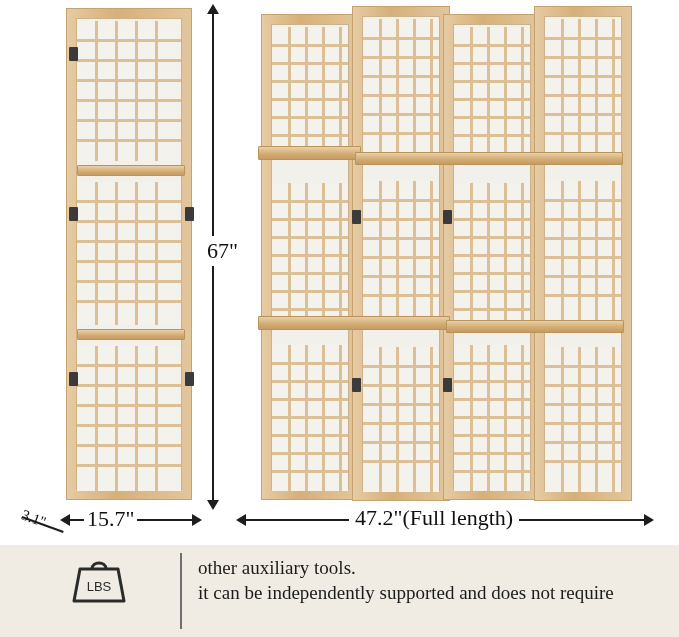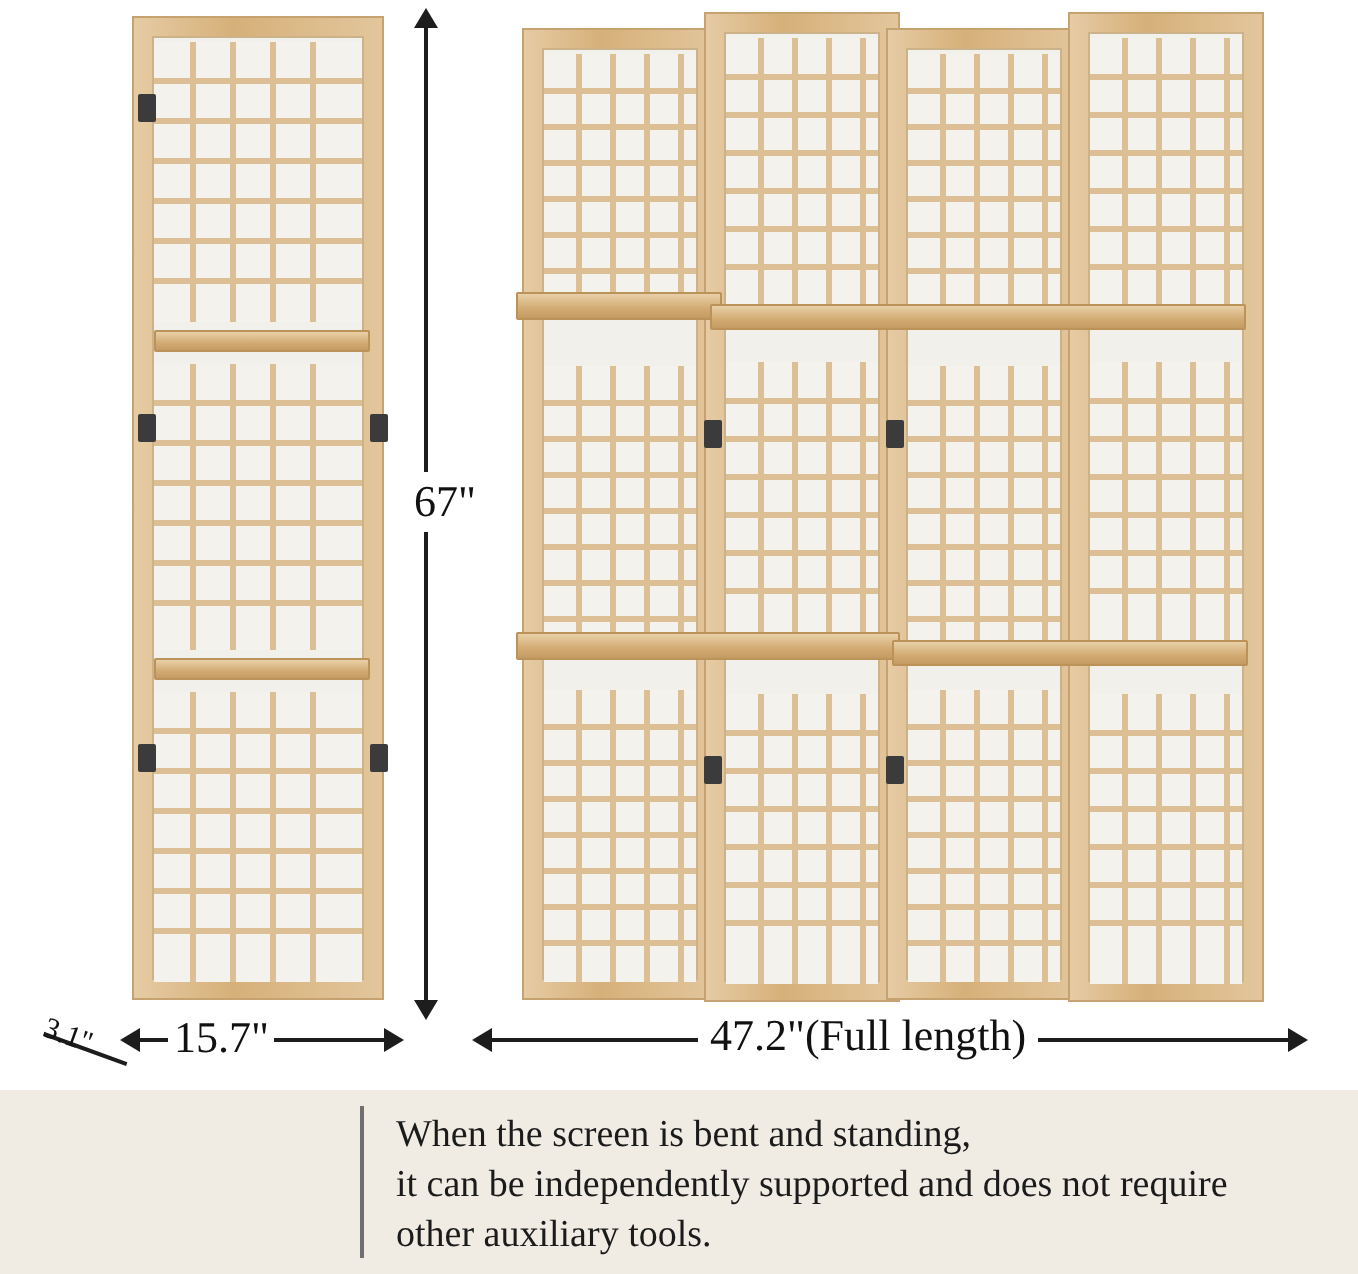--- a/index.html
+++ b/index.html
@@ -443,21 +443,27 @@
     <div class="dim-line-h" style="left:244px; top:519px; width:404px;"></div>
     <div class="arrow arrow-left" style="left:236px; top:514px;"></div>
     <div class="arrow arrow-right" style="left:644px; top:514px;"></div>
     <div class="dim-label" style="left:349px; top:505px; background:#ffffff; padding:0 6px;">47.2"(Full length)</div>
   </div>
 
   <div class="caption-band">
     <div class="band-divider"></div>
 
     <div class="weight-block">
+      <div class="weight-icon">
+        <svg viewBox="0 0 58 48" width="58" height="48" aria-hidden="true">
+          <path d="M10 14 L48 14 L54 46 L4 46 Z" fill="none" stroke="#2b2b2b" stroke-width="3" stroke-linejoin="round"></path>
+          <path d="M22 14 C22 6, 36 6, 36 14" fill="none" stroke="#2b2b2b" stroke-width="3"></path>
+          <text x="29" y="36" font-family="Liberation Sans, sans-serif" font-size="13" fill="#2b2b2b" text-anchor="middle">LBS</text>
+        </svg>
+      </div>
     </div>
 
     <div class="caption-text">
-      <div>When the screen is bent and standing,</div>
+      <div>other auxiliary tools.</div>
       <div>it can be independently supported and does not require</div>
-      <div>other auxiliary tools.</div>
     </div>
   </div>
 </div>
 
 </body></html>

